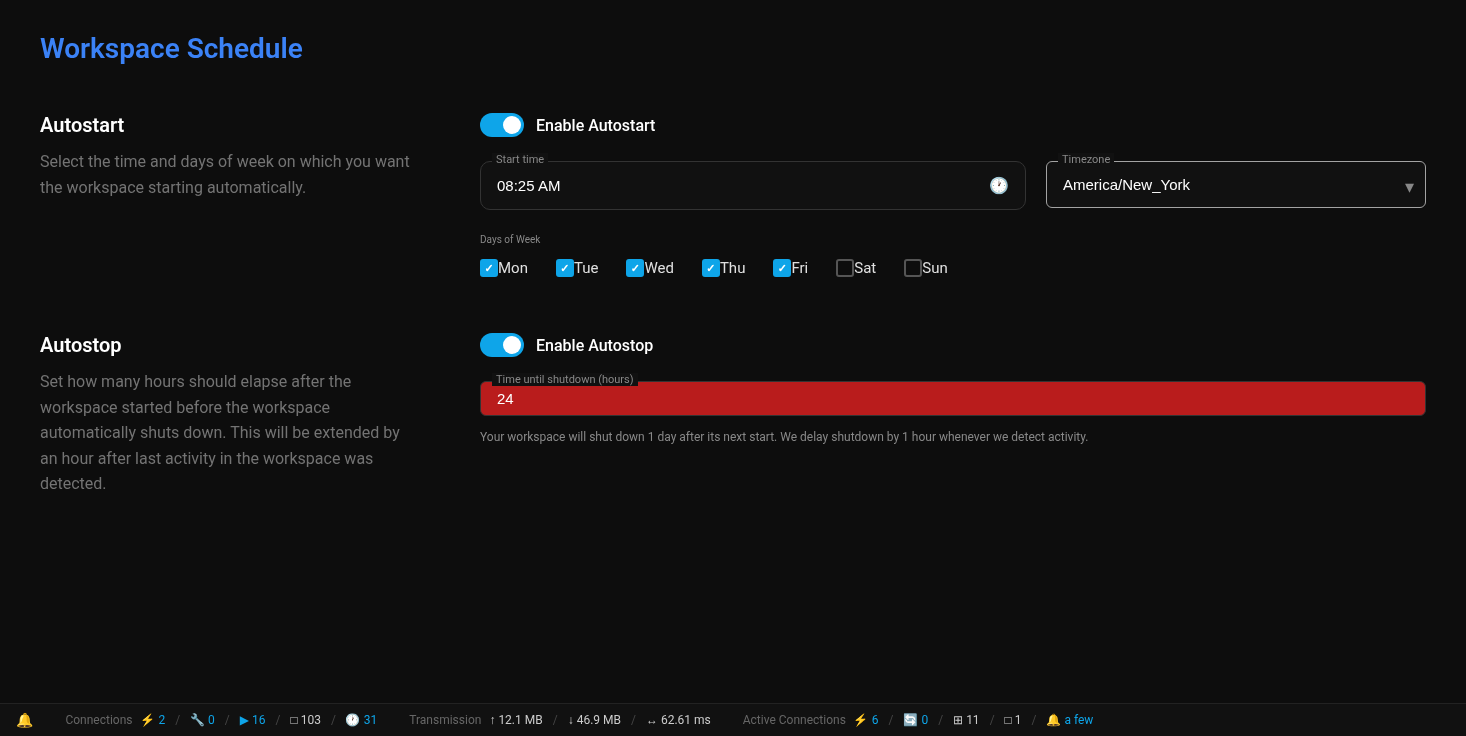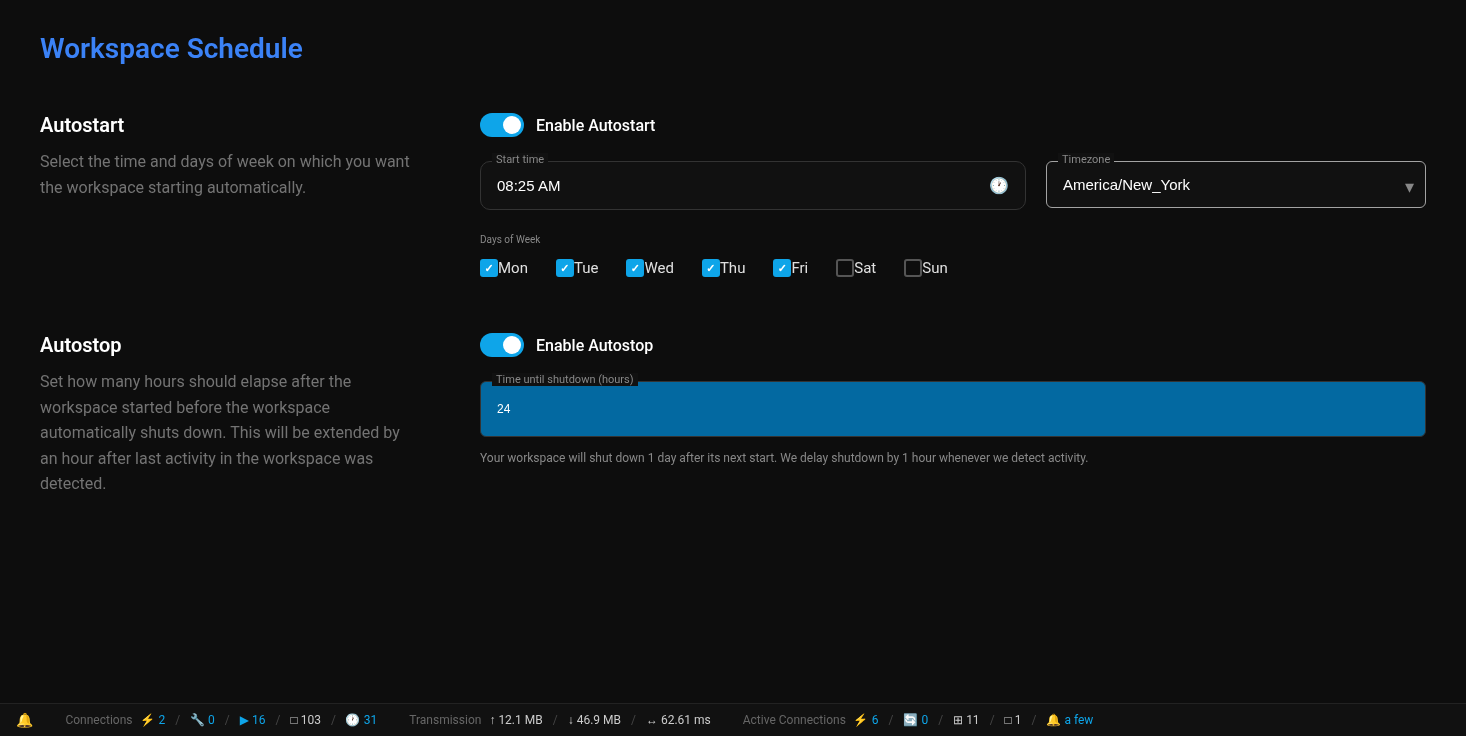--- a/index.html
+++ b/index.html
@@ -94,26 +94,26 @@
       top: -8px;
       left: 12px;
       background: #111111;
       padding: 0 4px;
       font-size: 11px;
       color: #888888;
       z-index: 1;
     }
     .field-input {
       width: 100%;
-      background: #0369a1;
+      background: #b91c1c;
       border: 1px solid #333333;
       border-radius: 6px;
-      padding: 20px 16px;
-      color: #ffffff;
-      font-size: 12px;
+      padding: 8px 16px;
+      color: #ffffff;
+      font-size: 15px;
       outline: none;
       appearance: none;
       -webkit-appearance: none;
     }
     .field-input-with-icon {
       display: flex;
       align-items: center;
       background: #111111;
       border: 1px solid #333333;
       border-radius: 10px;

